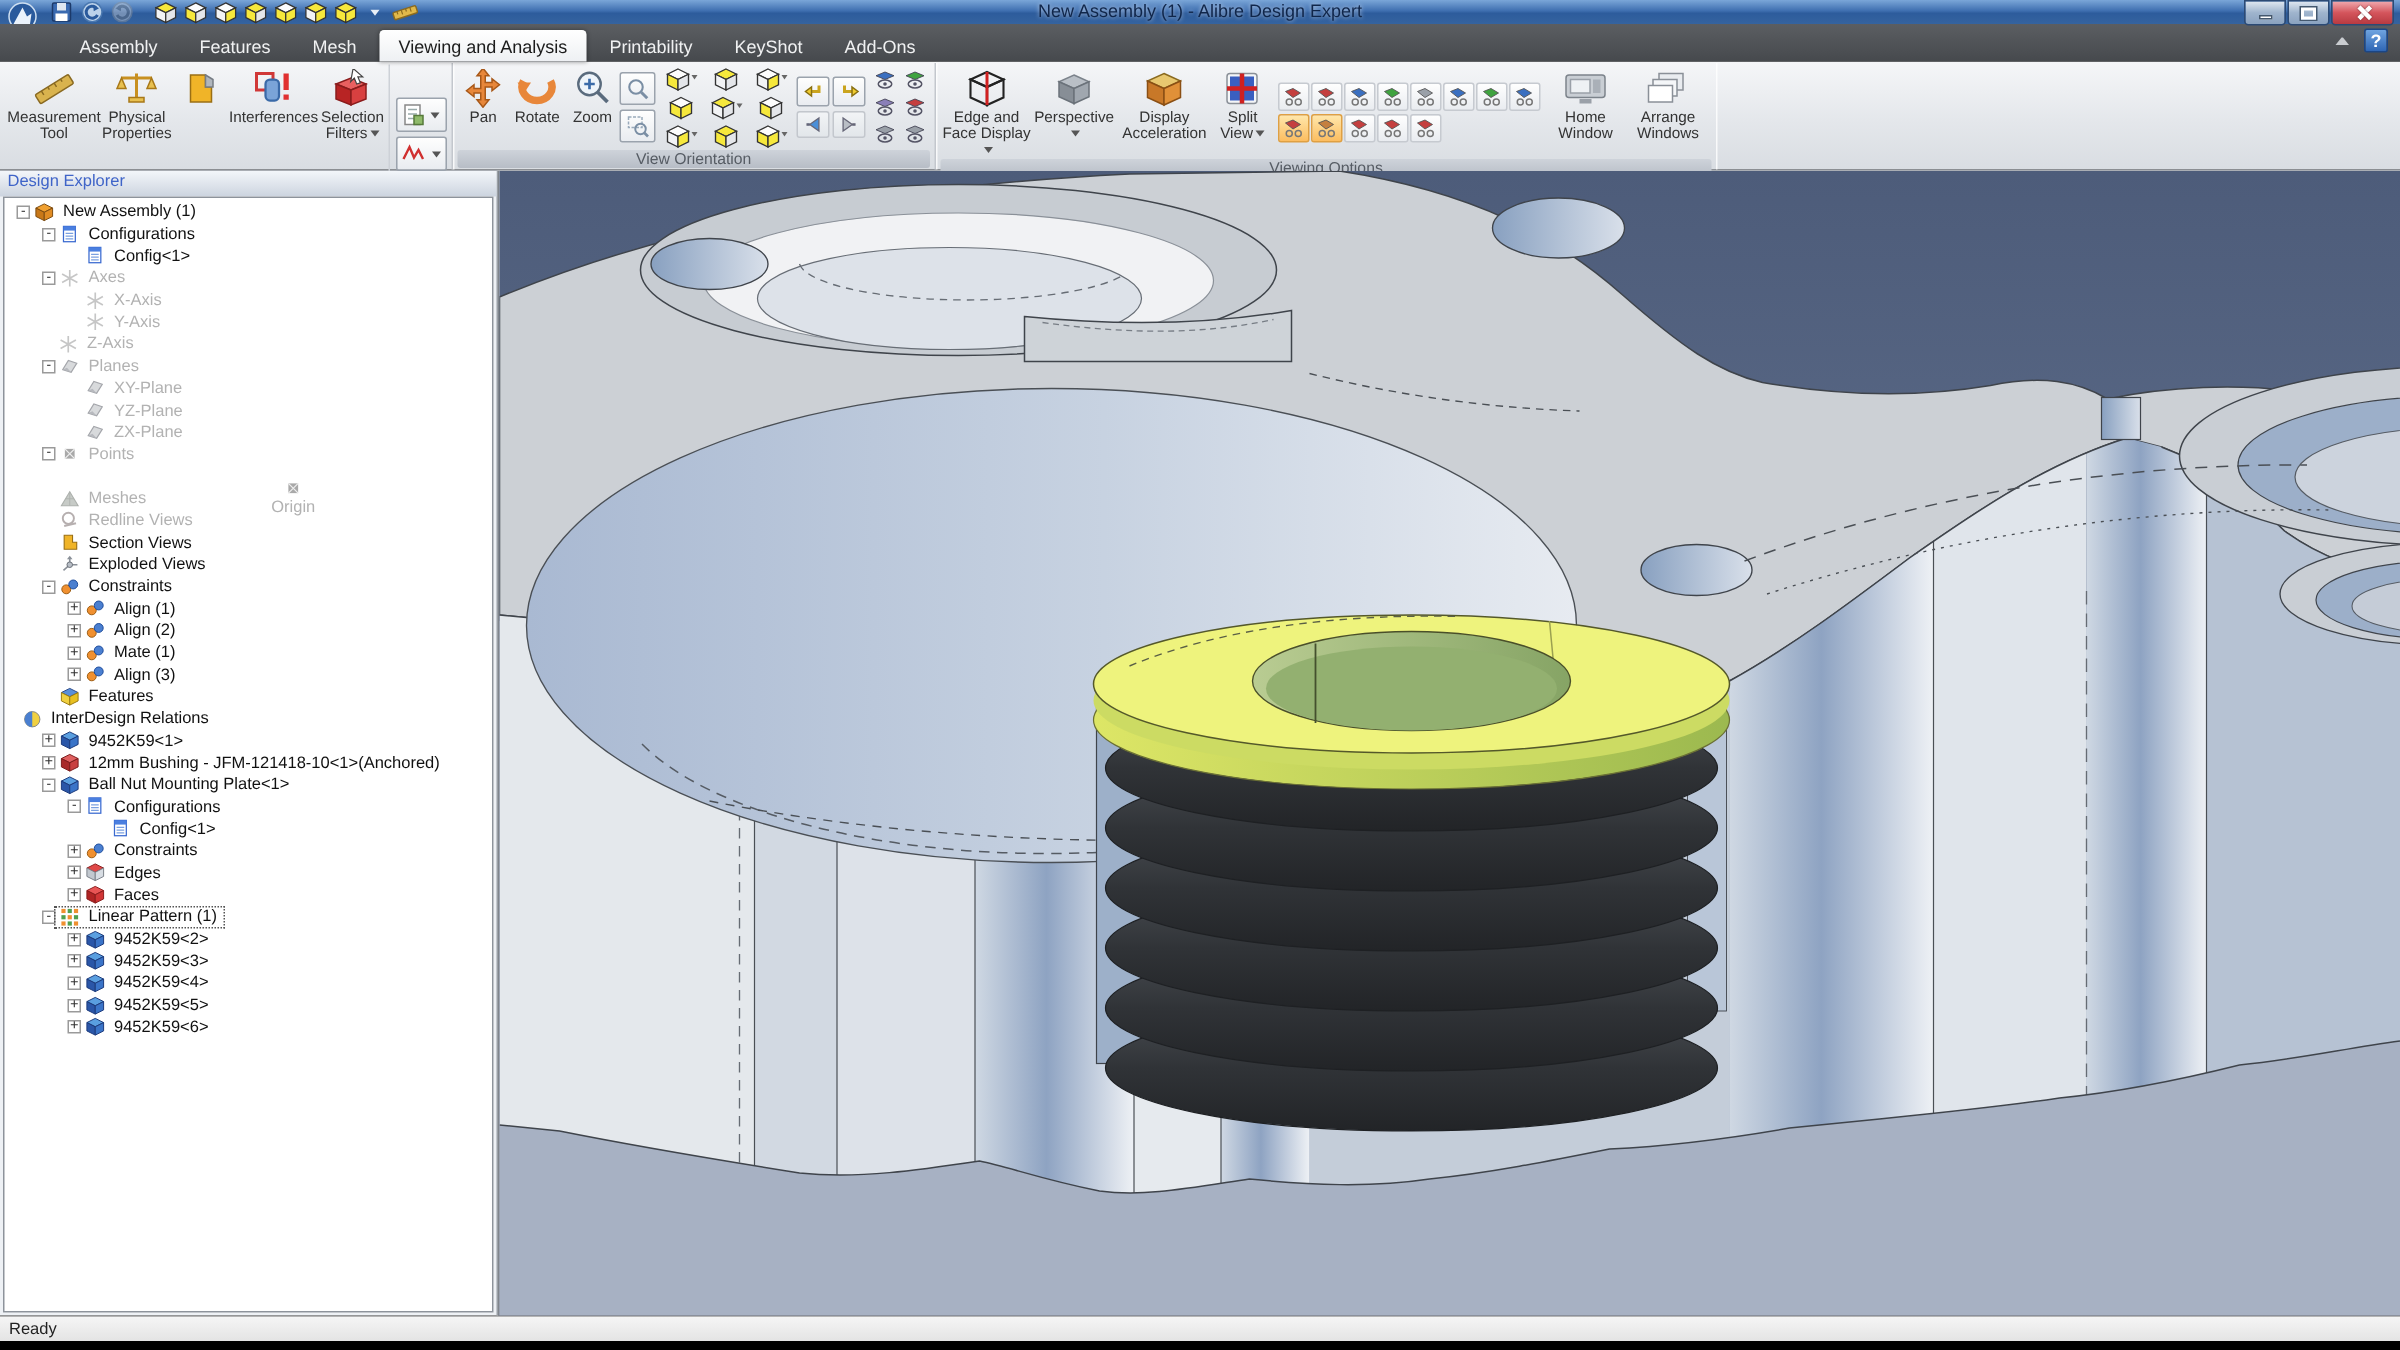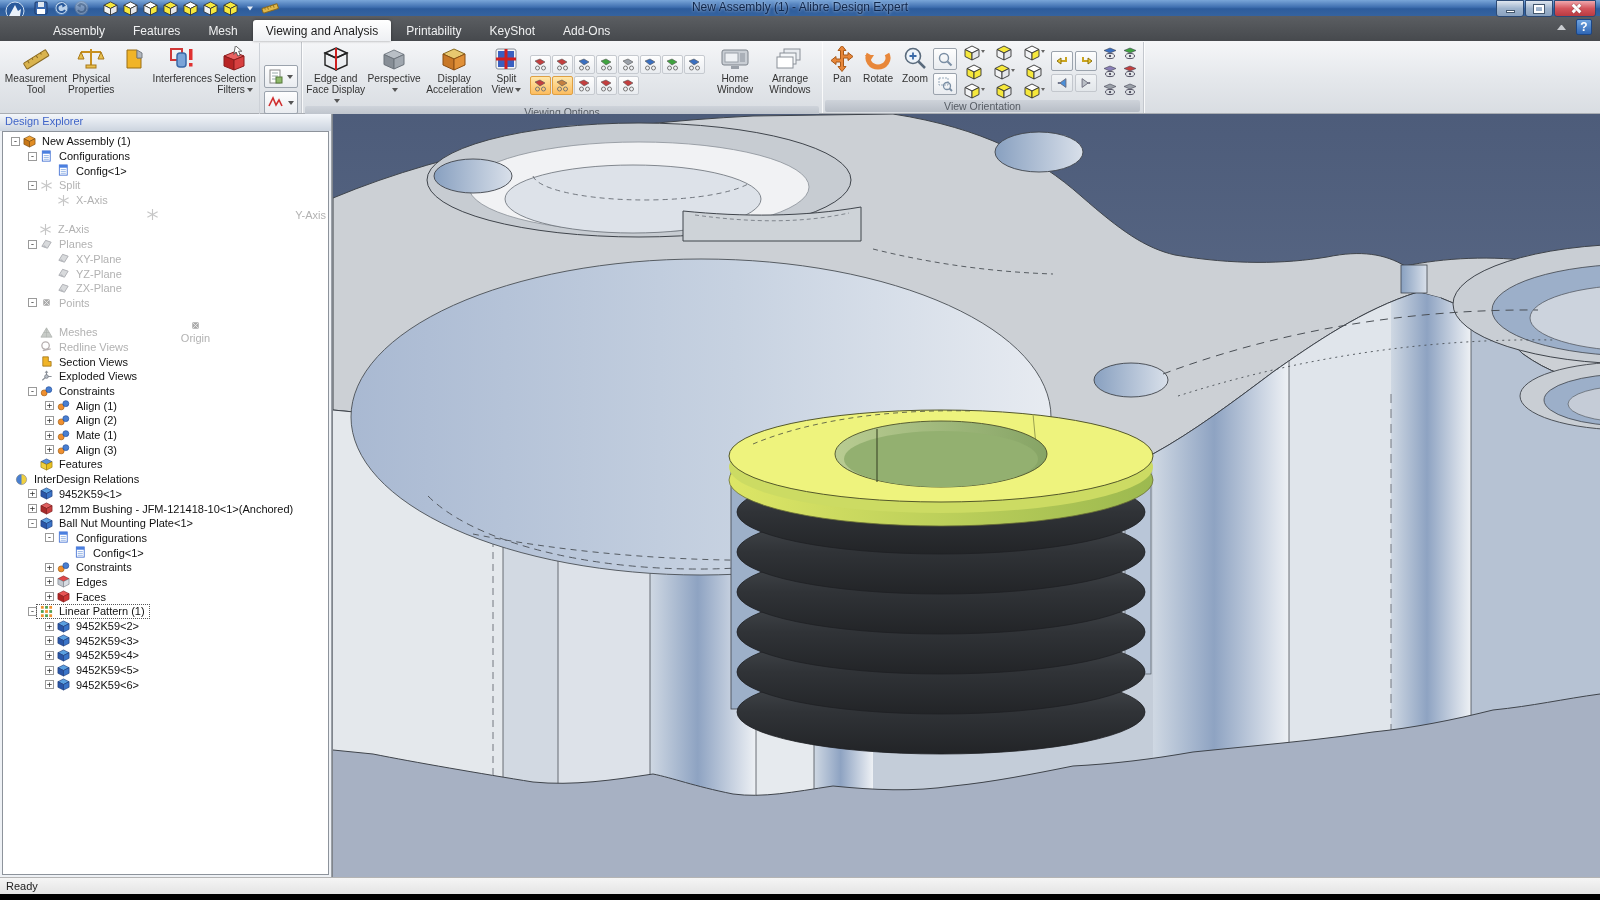--- a/index.html
+++ b/index.html
@@ -269,20 +269,210 @@
               <svg width="16" height="14" viewBox="0 0 16 14">
                 <path d="M1,11 L5,3 L8,10 L11,5 L14,11" fill="none" stroke="#d03030" stroke-width="1.6"></path>
               </svg>
               <span class="dd"></span>
             </div>
         </div>
       </div>
       <div class="rg-label">Analysis</div>
     </div>
 
+    <div class="rgroup" style="width:322px;">
+      <div class="rg-content">
+        <div class="rbtn" style="width:38px;">
+          <span class="ric">
+              <svg width="28" height="26" viewBox="0 0 28 26">
+                <path d="M14,1 l4,5 h-2.5 v4.5 H20 v-2.5 l5,4 -5,4 v-2.5 h-4.5 V22 h2.5 l-4,5 -4,-5 h2.5 v-4.5 H8 v2.5 l-5,-4 5,-4 v2.5 h4.5 V6 h-2.5 Z" transform="translate(0,-1.5)" fill="#e8873a" stroke="#a85818"></path>
+              </svg>
+            </span>
+          <span class="rlabel">Pan</span>
+        </div>
+        <div class="rbtn" style="width:42px;">
+          <span class="ric">
+              <svg width="28" height="26" viewBox="0 0 28 26">
+                <path d="M5,8 a10,9 0 1 0 18,0" fill="none" stroke="#e8873a" stroke-width="5"></path>
+                <polygon points="1,9 10,9 5.5,16" fill="#e8873a"></polygon>
+              </svg>
+            </span>
+          <span class="rlabel">Rotate</span>
+        </div>
+        <div class="rbtn" style="width:40px;">
+          <span class="ric">
+              <svg width="26" height="26" viewBox="0 0 26 26">
+                <circle cx="11" cy="10" r="7.5" fill="#eef4fa" stroke="#5a6b7d" stroke-width="1.6"></circle>
+                <path d="M11,6.5 v7 M7.5,10 h7" stroke="#3a6aa8" stroke-width="1.8"></path>
+                <path d="M16.5,15.5 L23,22" stroke="#5a6b7d" stroke-width="2.5"></path>
+              </svg>
+            </span>
+          <span class="rlabel">Zoom</span>
+        </div>
+        <div class="vcol">
+          <div class="sbtn" style="width:24px;height:22px;">
+              <svg width="15" height="15" viewBox="0 0 15 15">
+                <circle cx="6" cy="6" r="4.5" fill="none" stroke="#7a8ea4" stroke-width="1.4"></circle>
+                <path d="M9.5,9.5 L13.5,13.5" stroke="#7a8ea4" stroke-width="2"></path>
+              </svg>
+            </div>
+          <div class="sbtn" style="width:24px;height:22px;">
+              <svg width="15" height="15" viewBox="0 0 15 15">
+                <rect x="1" y="1" width="9" height="7" fill="none" stroke="#9ab" stroke-dasharray="2,1"></rect>
+                <circle cx="9" cy="9" r="3.5" fill="none" stroke="#7a8ea4" stroke-width="1.3"></circle>
+                <path d="M11.5,11.5 L14,14" stroke="#7a8ea4" stroke-width="1.8"></path>
+              </svg>
+            </div>
+        </div>
+        <div class="cubegrid" id="cubeGrid">
+            <div class="cubecell">
+              <svg width="16" height="16" viewBox="0 0 16 16">
+                <polygon points="8,1 15,4.5 8,8 1,4.5" fill="#fdfdfd" stroke="#333" stroke-width="0.9"></polygon>
+                <polygon points="1,4.5 8,8 8,15 1,11.5" fill="#f6e83c" stroke="#333" stroke-width="0.9"></polygon>
+                <polygon points="15,4.5 8,8 8,15 15,11.5" fill="#e4e6ea" stroke="#333" stroke-width="0.9"></polygon>
+              </svg>
+              <span class="ddm"></span>
+            </div>
+            <div class="cubecell">
+              <svg width="16" height="16" viewBox="0 0 16 16">
+                <polygon points="8,1 15,4.5 8,8 1,4.5" fill="#f6e83c" stroke="#333" stroke-width="0.9"></polygon>
+                <polygon points="1,4.5 8,8 8,15 1,11.5" fill="#f2f3f5" stroke="#333" stroke-width="0.9"></polygon>
+                <polygon points="15,4.5 8,8 8,15 15,11.5" fill="#e4e6ea" stroke="#333" stroke-width="0.9"></polygon>
+              </svg>
+            </div>
+            <div class="cubecell">
+              <svg width="16" height="16" viewBox="0 0 16 16">
+                <polygon points="8,1 15,4.5 8,8 1,4.5" fill="#fdfdfd" stroke="#333" stroke-width="0.9"></polygon>
+                <polygon points="1,4.5 8,8 8,15 1,11.5" fill="#f2f3f5" stroke="#333" stroke-width="0.9"></polygon>
+                <polygon points="15,4.5 8,8 8,15 15,11.5" fill="#f6e83c" stroke="#333" stroke-width="0.9"></polygon>
+              </svg>
+              <span class="ddm"></span>
+            </div>
+            <div class="cubecell">
+              <svg width="16" height="16" viewBox="0 0 16 16">
+                <polygon points="8,1 15,4.5 8,8 1,4.5" fill="#fdfdfd" stroke="#333" stroke-width="0.9"></polygon>
+                <polygon points="1,4.5 8,8 8,15 1,11.5" fill="#f6e83c" stroke="#333" stroke-width="0.9"></polygon>
+                <polygon points="15,4.5 8,8 8,15 15,11.5" fill="#f6e83c" stroke="#333" stroke-width="0.9"></polygon>
+              </svg>
+            </div>
+            <div class="cubecell">
+              <svg width="16" height="16" viewBox="0 0 16 16">
+                <polygon points="8,1 15,4.5 8,8 1,4.5" fill="#f6e83c" stroke="#333" stroke-width="0.9"></polygon>
+                <polygon points="1,4.5 8,8 8,15 1,11.5" fill="#f2f3f5" stroke="#333" stroke-width="0.9"></polygon>
+                <polygon points="15,4.5 8,8 8,15 15,11.5" fill="#e4e6ea" stroke="#333" stroke-width="0.9"></polygon>
+              </svg>
+              <span class="ddm"></span>
+            </div>
+            <div class="cubecell">
+              <svg width="16" height="16" viewBox="0 0 16 16">
+                <polygon points="8,1 15,4.5 8,8 1,4.5" fill="#fdfdfd" stroke="#333" stroke-width="0.9"></polygon>
+                <polygon points="1,4.5 8,8 8,15 1,11.5" fill="#f6e83c" stroke="#333" stroke-width="0.9"></polygon>
+                <polygon points="15,4.5 8,8 8,15 15,11.5" fill="#e4e6ea" stroke="#333" stroke-width="0.9"></polygon>
+              </svg>
+            </div>
+            <div class="cubecell">
+              <svg width="16" height="16" viewBox="0 0 16 16">
+                <polygon points="8,1 15,4.5 8,8 1,4.5" fill="#fdfdfd" stroke="#333" stroke-width="0.9"></polygon>
+                <polygon points="1,4.5 8,8 8,15 1,11.5" fill="#f2f3f5" stroke="#333" stroke-width="0.9"></polygon>
+                <polygon points="15,4.5 8,8 8,15 15,11.5" fill="#f6e83c" stroke="#333" stroke-width="0.9"></polygon>
+              </svg>
+              <span class="ddm"></span>
+            </div>
+            <div class="cubecell">
+              <svg width="16" height="16" viewBox="0 0 16 16">
+                <polygon points="8,1 15,4.5 8,8 1,4.5" fill="#f6e83c" stroke="#333" stroke-width="0.9"></polygon>
+                <polygon points="1,4.5 8,8 8,15 1,11.5" fill="#f6e83c" stroke="#333" stroke-width="0.9"></polygon>
+                <polygon points="15,4.5 8,8 8,15 15,11.5" fill="#e4e6ea" stroke="#333" stroke-width="0.9"></polygon>
+              </svg>
+            </div>
+            <div class="cubecell">
+              <svg width="16" height="16" viewBox="0 0 16 16">
+                <polygon points="8,1 15,4.5 8,8 1,4.5" fill="#fdfdfd" stroke="#333" stroke-width="0.9"></polygon>
+                <polygon points="1,4.5 8,8 8,15 1,11.5" fill="#f6e83c" stroke="#333" stroke-width="0.9"></polygon>
+                <polygon points="15,4.5 8,8 8,15 15,11.5" fill="#f6e83c" stroke="#333" stroke-width="0.9"></polygon>
+              </svg>
+              <span class="ddm"></span>
+            </div>
+          </div>
+        <div class="vcol">
+          <div style="display:flex;gap:2px;">
+            <div class="sbtn" style="width:22px;height:20px;">
+                <svg width="13" height="12" viewBox="0 0 13 12">
+                  <path d="M10,2 v4 h-6" fill="none" stroke="#caa41e" stroke-width="2"></path>
+                  <polygon points="5,3 5,9 1,6" fill="#f0cc30" stroke="#8a7010"></polygon>
+                </svg>
+              </div>
+            <div class="sbtn" style="width:22px;height:20px;">
+                <svg width="13" height="12" viewBox="0 0 13 12">
+                  <path d="M3,2 v4 h6" fill="none" stroke="#caa41e" stroke-width="2"></path>
+                  <polygon points="8,3 8,9 12,6" fill="#f0cc30" stroke="#8a7010"></polygon>
+                </svg>
+              </div>
+          </div>
+          <div style="display:flex;gap:2px;" id="navBtns">
+              <div class="sbtn" style="width: 22px; height: 18px; border-color: rgb(195, 199, 205); background: linear-gradient(rgb(242, 244, 246), rgb(226, 230, 234));">
+                <svg width="14" height="14" viewBox="0 0 15 16">
+                  <path d="M12,3 L5,8 L12,13 Z M5,7.5 h-2 v1 h2" fill="#4a8fd8" stroke="#667"></path>
+                </svg>
+              </div>
+              <div class="sbtn" style="width: 22px; height: 18px; border-color: rgb(195, 199, 205); background: linear-gradient(rgb(242, 244, 246), rgb(226, 230, 234));">
+                <svg width="14" height="14" viewBox="0 0 15 16">
+                  <path d="M3,3 L10,8 L3,13 Z M10,7.5 h2 v1 h-2" fill="#b9bec5" stroke="#667"></path>
+                </svg>
+              </div>
+            </div>
+        </div>
+        <div class="minigrid" id="miniGrid">
+            <div style="display: flex; align-items: center; justify-content: center;">
+              <svg width="14" height="13" viewBox="0 0 14 13">
+                <polygon points="7,1 13,3.5 7,6 1,3.5" fill="#3a6fc0" stroke="#445" stroke-width="0.6"></polygon>
+                <ellipse cx="7" cy="9" rx="4.5" ry="2.6" fill="none" stroke="#556" stroke-width="1"></ellipse>
+                <circle cx="7" cy="9" r="1.2" fill="#556"></circle>
+              </svg>
+            </div>
+            <div style="display: flex; align-items: center; justify-content: center;">
+              <svg width="14" height="13" viewBox="0 0 14 13">
+                <polygon points="7,1 13,3.5 7,6 1,3.5" fill="#3fa33f" stroke="#445" stroke-width="0.6"></polygon>
+                <ellipse cx="7" cy="9" rx="4.5" ry="2.6" fill="none" stroke="#556" stroke-width="1"></ellipse>
+                <circle cx="7" cy="9" r="1.2" fill="#556"></circle>
+              </svg>
+            </div>
+            <div style="display: flex; align-items: center; justify-content: center;">
+              <svg width="14" height="13" viewBox="0 0 14 13">
+                <polygon points="7,1 13,3.5 7,6 1,3.5" fill="#8a7fb8" stroke="#445" stroke-width="0.6"></polygon>
+                <ellipse cx="7" cy="9" rx="4.5" ry="2.6" fill="none" stroke="#556" stroke-width="1"></ellipse>
+                <circle cx="7" cy="9" r="1.2" fill="#556"></circle>
+              </svg>
+            </div>
+            <div style="display: flex; align-items: center; justify-content: center;">
+              <svg width="14" height="13" viewBox="0 0 14 13">
+                <polygon points="7,1 13,3.5 7,6 1,3.5" fill="#c43f3f" stroke="#445" stroke-width="0.6"></polygon>
+                <ellipse cx="7" cy="9" rx="4.5" ry="2.6" fill="none" stroke="#556" stroke-width="1"></ellipse>
+                <circle cx="7" cy="9" r="1.2" fill="#556"></circle>
+              </svg>
+            </div>
+            <div style="display: flex; align-items: center; justify-content: center;">
+              <svg width="14" height="13" viewBox="0 0 14 13">
+                <polygon points="7,1 13,3.5 7,6 1,3.5" fill="#9aa0a8" stroke="#445" stroke-width="0.6"></polygon>
+                <ellipse cx="7" cy="9" rx="4.5" ry="2.6" fill="none" stroke="#556" stroke-width="1"></ellipse>
+                <circle cx="7" cy="9" r="1.2" fill="#556"></circle>
+              </svg>
+            </div>
+            <div style="display: flex; align-items: center; justify-content: center;">
+              <svg width="14" height="13" viewBox="0 0 14 13">
+                <polygon points="7,1 13,3.5 7,6 1,3.5" fill="#9aa0a8" stroke="#445" stroke-width="0.6"></polygon>
+                <ellipse cx="7" cy="9" rx="4.5" ry="2.6" fill="none" stroke="#556" stroke-width="1"></ellipse>
+                <circle cx="7" cy="9" r="1.2" fill="#556"></circle>
+              </svg>
+            </div>
+          </div>
+      </div>
+      <div class="rg-label">View Orientation</div>
+    </div>
+
     <div class="rgroup" style="width:520px;border-right:none;">
       <div class="rg-content">
         <div class="rbtn" style="width:66px;">
           <span class="ric">
               <svg width="28" height="26" viewBox="0 0 28 26">
                 <polygon points="14,2 25,7 14,12 3,7" fill="none" stroke="#222" stroke-width="1.4"></polygon>
                 <polygon points="3,7 14,12 14,24 3,19" fill="none" stroke="#222" stroke-width="1.4"></polygon>
                 <polygon points="25,7 14,12 14,24 25,19" fill="none" stroke="#222" stroke-width="1.4"></polygon>
                 <path d="M14,2 V24" stroke="#d02020" stroke-width="2"></path>
               </svg>
@@ -439,210 +629,20 @@
                   <rect x="5" y="6" width="16" height="11" fill="#f4f6f8" stroke="#8a9098"></rect>
                   <rect x="2" y="10" width="16" height="11" fill="#ffffff" stroke="#8a9098"></rect>
                 </svg>
               </span>
             <span class="rlabel">Arrange Windows</span>
           </div>
         </div>
       </div>
       <div class="rg-label">Viewing Options</div>
     </div>
-
-    <div class="rgroup" style="width:322px;">
-      <div class="rg-content">
-        <div class="rbtn" style="width:38px;">
-          <span class="ric">
-              <svg width="28" height="26" viewBox="0 0 28 26">
-                <path d="M14,1 l4,5 h-2.5 v4.5 H20 v-2.5 l5,4 -5,4 v-2.5 h-4.5 V22 h2.5 l-4,5 -4,-5 h2.5 v-4.5 H8 v2.5 l-5,-4 5,-4 v2.5 h4.5 V6 h-2.5 Z" transform="translate(0,-1.5)" fill="#e8873a" stroke="#a85818"></path>
-              </svg>
-            </span>
-          <span class="rlabel">Pan</span>
-        </div>
-        <div class="rbtn" style="width:42px;">
-          <span class="ric">
-              <svg width="28" height="26" viewBox="0 0 28 26">
-                <path d="M5,8 a10,9 0 1 0 18,0" fill="none" stroke="#e8873a" stroke-width="5"></path>
-                <polygon points="1,9 10,9 5.5,16" fill="#e8873a"></polygon>
-              </svg>
-            </span>
-          <span class="rlabel">Rotate</span>
-        </div>
-        <div class="rbtn" style="width:40px;">
-          <span class="ric">
-              <svg width="26" height="26" viewBox="0 0 26 26">
-                <circle cx="11" cy="10" r="7.5" fill="#eef4fa" stroke="#5a6b7d" stroke-width="1.6"></circle>
-                <path d="M11,6.5 v7 M7.5,10 h7" stroke="#3a6aa8" stroke-width="1.8"></path>
-                <path d="M16.5,15.5 L23,22" stroke="#5a6b7d" stroke-width="2.5"></path>
-              </svg>
-            </span>
-          <span class="rlabel">Zoom</span>
-        </div>
-        <div class="vcol">
-          <div class="sbtn" style="width:24px;height:22px;">
-              <svg width="15" height="15" viewBox="0 0 15 15">
-                <circle cx="6" cy="6" r="4.5" fill="none" stroke="#7a8ea4" stroke-width="1.4"></circle>
-                <path d="M9.5,9.5 L13.5,13.5" stroke="#7a8ea4" stroke-width="2"></path>
-              </svg>
-            </div>
-          <div class="sbtn" style="width:24px;height:22px;">
-              <svg width="15" height="15" viewBox="0 0 15 15">
-                <rect x="1" y="1" width="9" height="7" fill="none" stroke="#9ab" stroke-dasharray="2,1"></rect>
-                <circle cx="9" cy="9" r="3.5" fill="none" stroke="#7a8ea4" stroke-width="1.3"></circle>
-                <path d="M11.5,11.5 L14,14" stroke="#7a8ea4" stroke-width="1.8"></path>
-              </svg>
-            </div>
-        </div>
-        <div class="cubegrid" id="cubeGrid">
-            <div class="cubecell">
-              <svg width="16" height="16" viewBox="0 0 16 16">
-                <polygon points="8,1 15,4.5 8,8 1,4.5" fill="#fdfdfd" stroke="#333" stroke-width="0.9"></polygon>
-                <polygon points="1,4.5 8,8 8,15 1,11.5" fill="#f6e83c" stroke="#333" stroke-width="0.9"></polygon>
-                <polygon points="15,4.5 8,8 8,15 15,11.5" fill="#e4e6ea" stroke="#333" stroke-width="0.9"></polygon>
-              </svg>
-              <span class="ddm"></span>
-            </div>
-            <div class="cubecell">
-              <svg width="16" height="16" viewBox="0 0 16 16">
-                <polygon points="8,1 15,4.5 8,8 1,4.5" fill="#f6e83c" stroke="#333" stroke-width="0.9"></polygon>
-                <polygon points="1,4.5 8,8 8,15 1,11.5" fill="#f2f3f5" stroke="#333" stroke-width="0.9"></polygon>
-                <polygon points="15,4.5 8,8 8,15 15,11.5" fill="#e4e6ea" stroke="#333" stroke-width="0.9"></polygon>
-              </svg>
-            </div>
-            <div class="cubecell">
-              <svg width="16" height="16" viewBox="0 0 16 16">
-                <polygon points="8,1 15,4.5 8,8 1,4.5" fill="#fdfdfd" stroke="#333" stroke-width="0.9"></polygon>
-                <polygon points="1,4.5 8,8 8,15 1,11.5" fill="#f2f3f5" stroke="#333" stroke-width="0.9"></polygon>
-                <polygon points="15,4.5 8,8 8,15 15,11.5" fill="#f6e83c" stroke="#333" stroke-width="0.9"></polygon>
-              </svg>
-              <span class="ddm"></span>
-            </div>
-            <div class="cubecell">
-              <svg width="16" height="16" viewBox="0 0 16 16">
-                <polygon points="8,1 15,4.5 8,8 1,4.5" fill="#fdfdfd" stroke="#333" stroke-width="0.9"></polygon>
-                <polygon points="1,4.5 8,8 8,15 1,11.5" fill="#f6e83c" stroke="#333" stroke-width="0.9"></polygon>
-                <polygon points="15,4.5 8,8 8,15 15,11.5" fill="#f6e83c" stroke="#333" stroke-width="0.9"></polygon>
-              </svg>
-            </div>
-            <div class="cubecell">
-              <svg width="16" height="16" viewBox="0 0 16 16">
-                <polygon points="8,1 15,4.5 8,8 1,4.5" fill="#f6e83c" stroke="#333" stroke-width="0.9"></polygon>
-                <polygon points="1,4.5 8,8 8,15 1,11.5" fill="#f2f3f5" stroke="#333" stroke-width="0.9"></polygon>
-                <polygon points="15,4.5 8,8 8,15 15,11.5" fill="#e4e6ea" stroke="#333" stroke-width="0.9"></polygon>
-              </svg>
-              <span class="ddm"></span>
-            </div>
-            <div class="cubecell">
-              <svg width="16" height="16" viewBox="0 0 16 16">
-                <polygon points="8,1 15,4.5 8,8 1,4.5" fill="#fdfdfd" stroke="#333" stroke-width="0.9"></polygon>
-                <polygon points="1,4.5 8,8 8,15 1,11.5" fill="#f6e83c" stroke="#333" stroke-width="0.9"></polygon>
-                <polygon points="15,4.5 8,8 8,15 15,11.5" fill="#e4e6ea" stroke="#333" stroke-width="0.9"></polygon>
-              </svg>
-            </div>
-            <div class="cubecell">
-              <svg width="16" height="16" viewBox="0 0 16 16">
-                <polygon points="8,1 15,4.5 8,8 1,4.5" fill="#fdfdfd" stroke="#333" stroke-width="0.9"></polygon>
-                <polygon points="1,4.5 8,8 8,15 1,11.5" fill="#f2f3f5" stroke="#333" stroke-width="0.9"></polygon>
-                <polygon points="15,4.5 8,8 8,15 15,11.5" fill="#f6e83c" stroke="#333" stroke-width="0.9"></polygon>
-              </svg>
-              <span class="ddm"></span>
-            </div>
-            <div class="cubecell">
-              <svg width="16" height="16" viewBox="0 0 16 16">
-                <polygon points="8,1 15,4.5 8,8 1,4.5" fill="#f6e83c" stroke="#333" stroke-width="0.9"></polygon>
-                <polygon points="1,4.5 8,8 8,15 1,11.5" fill="#f6e83c" stroke="#333" stroke-width="0.9"></polygon>
-                <polygon points="15,4.5 8,8 8,15 15,11.5" fill="#e4e6ea" stroke="#333" stroke-width="0.9"></polygon>
-              </svg>
-            </div>
-            <div class="cubecell">
-              <svg width="16" height="16" viewBox="0 0 16 16">
-                <polygon points="8,1 15,4.5 8,8 1,4.5" fill="#fdfdfd" stroke="#333" stroke-width="0.9"></polygon>
-                <polygon points="1,4.5 8,8 8,15 1,11.5" fill="#f6e83c" stroke="#333" stroke-width="0.9"></polygon>
-                <polygon points="15,4.5 8,8 8,15 15,11.5" fill="#f6e83c" stroke="#333" stroke-width="0.9"></polygon>
-              </svg>
-              <span class="ddm"></span>
-            </div>
-          </div>
-        <div class="vcol">
-          <div style="display:flex;gap:2px;">
-            <div class="sbtn" style="width:22px;height:20px;">
-                <svg width="13" height="12" viewBox="0 0 13 12">
-                  <path d="M10,2 v4 h-6" fill="none" stroke="#caa41e" stroke-width="2"></path>
-                  <polygon points="5,3 5,9 1,6" fill="#f0cc30" stroke="#8a7010"></polygon>
-                </svg>
-              </div>
-            <div class="sbtn" style="width:22px;height:20px;">
-                <svg width="13" height="12" viewBox="0 0 13 12">
-                  <path d="M3,2 v4 h6" fill="none" stroke="#caa41e" stroke-width="2"></path>
-                  <polygon points="8,3 8,9 12,6" fill="#f0cc30" stroke="#8a7010"></polygon>
-                </svg>
-              </div>
-          </div>
-          <div style="display:flex;gap:2px;" id="navBtns">
-              <div class="sbtn" style="width: 22px; height: 18px; border-color: rgb(195, 199, 205); background: linear-gradient(rgb(242, 244, 246), rgb(226, 230, 234));">
-                <svg width="14" height="14" viewBox="0 0 15 16">
-                  <path d="M12,3 L5,8 L12,13 Z M5,7.5 h-2 v1 h2" fill="#4a8fd8" stroke="#667"></path>
-                </svg>
-              </div>
-              <div class="sbtn" style="width: 22px; height: 18px; border-color: rgb(195, 199, 205); background: linear-gradient(rgb(242, 244, 246), rgb(226, 230, 234));">
-                <svg width="14" height="14" viewBox="0 0 15 16">
-                  <path d="M3,3 L10,8 L3,13 Z M10,7.5 h2 v1 h-2" fill="#b9bec5" stroke="#667"></path>
-                </svg>
-              </div>
-            </div>
-        </div>
-        <div class="minigrid" id="miniGrid">
-            <div style="display: flex; align-items: center; justify-content: center;">
-              <svg width="14" height="13" viewBox="0 0 14 13">
-                <polygon points="7,1 13,3.5 7,6 1,3.5" fill="#3a6fc0" stroke="#445" stroke-width="0.6"></polygon>
-                <ellipse cx="7" cy="9" rx="4.5" ry="2.6" fill="none" stroke="#556" stroke-width="1"></ellipse>
-                <circle cx="7" cy="9" r="1.2" fill="#556"></circle>
-              </svg>
-            </div>
-            <div style="display: flex; align-items: center; justify-content: center;">
-              <svg width="14" height="13" viewBox="0 0 14 13">
-                <polygon points="7,1 13,3.5 7,6 1,3.5" fill="#3fa33f" stroke="#445" stroke-width="0.6"></polygon>
-                <ellipse cx="7" cy="9" rx="4.5" ry="2.6" fill="none" stroke="#556" stroke-width="1"></ellipse>
-                <circle cx="7" cy="9" r="1.2" fill="#556"></circle>
-              </svg>
-            </div>
-            <div style="display: flex; align-items: center; justify-content: center;">
-              <svg width="14" height="13" viewBox="0 0 14 13">
-                <polygon points="7,1 13,3.5 7,6 1,3.5" fill="#8a7fb8" stroke="#445" stroke-width="0.6"></polygon>
-                <ellipse cx="7" cy="9" rx="4.5" ry="2.6" fill="none" stroke="#556" stroke-width="1"></ellipse>
-                <circle cx="7" cy="9" r="1.2" fill="#556"></circle>
-              </svg>
-            </div>
-            <div style="display: flex; align-items: center; justify-content: center;">
-              <svg width="14" height="13" viewBox="0 0 14 13">
-                <polygon points="7,1 13,3.5 7,6 1,3.5" fill="#c43f3f" stroke="#445" stroke-width="0.6"></polygon>
-                <ellipse cx="7" cy="9" rx="4.5" ry="2.6" fill="none" stroke="#556" stroke-width="1"></ellipse>
-                <circle cx="7" cy="9" r="1.2" fill="#556"></circle>
-              </svg>
-            </div>
-            <div style="display: flex; align-items: center; justify-content: center;">
-              <svg width="14" height="13" viewBox="0 0 14 13">
-                <polygon points="7,1 13,3.5 7,6 1,3.5" fill="#9aa0a8" stroke="#445" stroke-width="0.6"></polygon>
-                <ellipse cx="7" cy="9" rx="4.5" ry="2.6" fill="none" stroke="#556" stroke-width="1"></ellipse>
-                <circle cx="7" cy="9" r="1.2" fill="#556"></circle>
-              </svg>
-            </div>
-            <div style="display: flex; align-items: center; justify-content: center;">
-              <svg width="14" height="13" viewBox="0 0 14 13">
-                <polygon points="7,1 13,3.5 7,6 1,3.5" fill="#9aa0a8" stroke="#445" stroke-width="0.6"></polygon>
-                <ellipse cx="7" cy="9" rx="4.5" ry="2.6" fill="none" stroke="#556" stroke-width="1"></ellipse>
-                <circle cx="7" cy="9" r="1.2" fill="#556"></circle>
-              </svg>
-            </div>
-          </div>
-      </div>
-      <div class="rg-label">View Orientation</div>
-    </div>
     <div style="flex:1;"></div>
   </div>
 
   <div class="main">
     <div class="explorer">
       <div class="exp-header">Design Explorer</div>
       <div class="tree-box" id="tree">
           <div class="trow-item" style="padding-left: 8px;">
             <span class="expbox">-</span>
             <span class="ticon"><svg width="13" height="13" viewBox="0 0 14 14">
@@ -668,30 +668,30 @@
                 <rect x="2.5" y="1" width="8.5" height="3" fill="#4a7fe0"></rect>
                 <path d="M4,6 h5.5 M4,8 h5.5 M4,10 h5.5" stroke="#7aa0e0" stroke-width="0.8"></path>
               </svg></span>
             <span class="tlabel">Config&lt;1&gt;</span>
           </div>
           <div class="trow-item gray" style="padding-left: 25px;">
             <span class="expbox">-</span>
             <span class="ticon"><svg width="13" height="13" viewBox="0 0 14 14">
                 <path d="M7,1 V13 M1.5,4 L12.5,10 M12.5,4 L1.5,10" stroke="#8a8f96" stroke-width="1.2"></path>
               </svg></span>
-            <span class="tlabel">Split</span>
+            <span class="tlabel">Axes</span>
           </div>
           <div class="trow-item gray" style="padding-left: 42px;">
             <span class="expspacer"></span>
             <span class="ticon"><svg width="13" height="13" viewBox="0 0 14 14">
                 <path d="M7,1 V13 M1.5,4 L12.5,10 M12.5,4 L1.5,10" stroke="#8a8f96" stroke-width="1.2"></path>
               </svg></span>
             <span class="tlabel">X-Axis</span>
           </div>
-          <div class="trow-item gray" style=" justify-content: space-between;">
+          <div class="trow-item gray" style="padding-left: 42px;">
             <span class="expspacer"></span>
             <span class="ticon"><svg width="13" height="13" viewBox="0 0 14 14">
                 <path d="M7,1 V13 M1.5,4 L12.5,10 M12.5,4 L1.5,10" stroke="#8a8f96" stroke-width="1.2"></path>
               </svg></span>
             <span class="tlabel">Y-Axis</span>
           </div>
           <div class="trow-item gray" style="padding-left: 24px;">
             <span class="expspacer"></span>
             <span class="ticon"><svg width="13" height="13" viewBox="0 0 14 14">
                 <path d="M7,1 V13 M1.5,4 L12.5,10 M12.5,4 L1.5,10" stroke="#8a8f96" stroke-width="1.2"></path>

